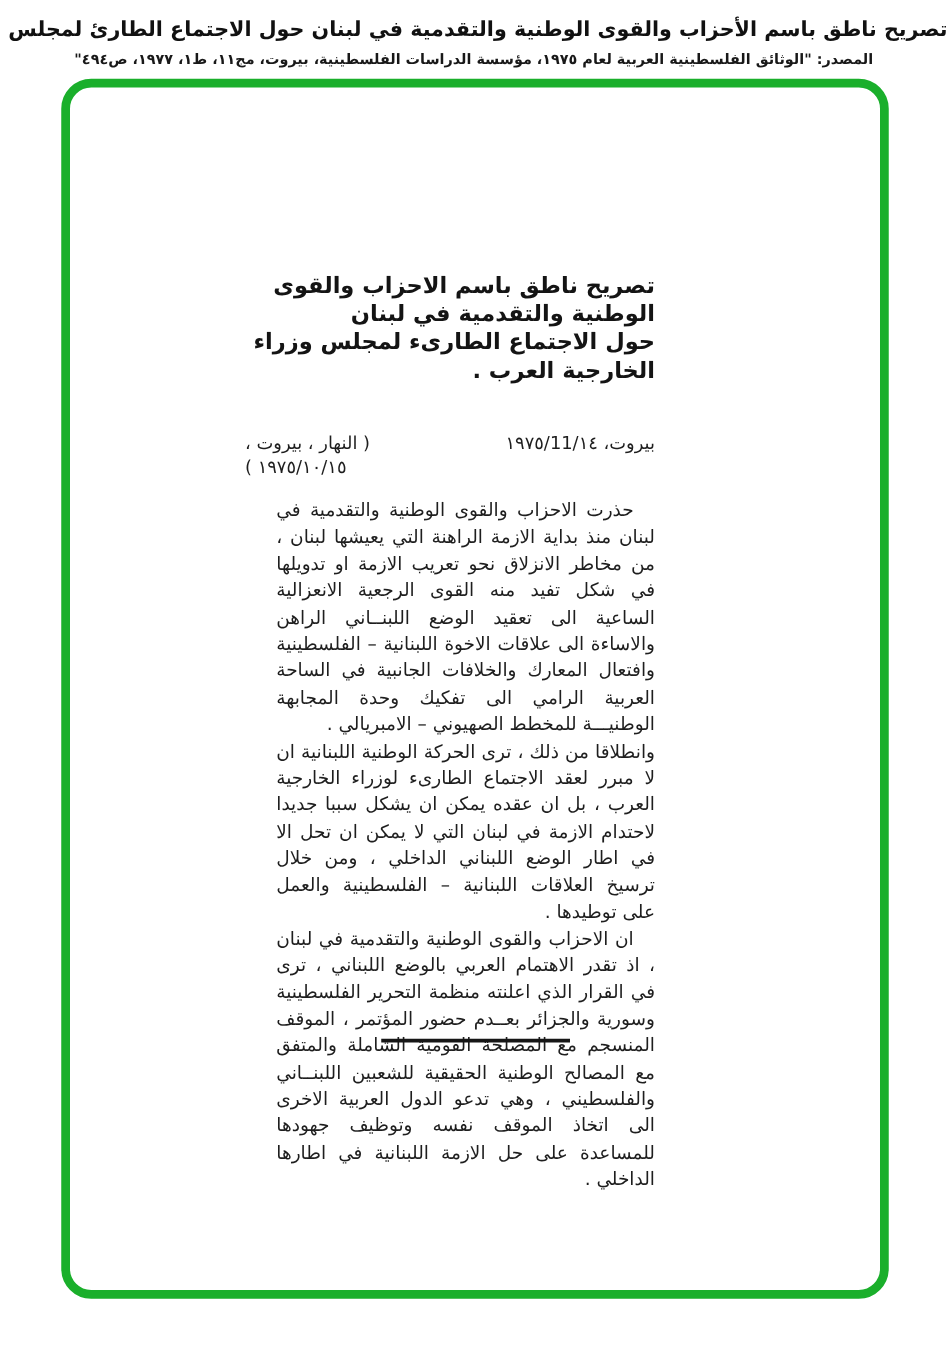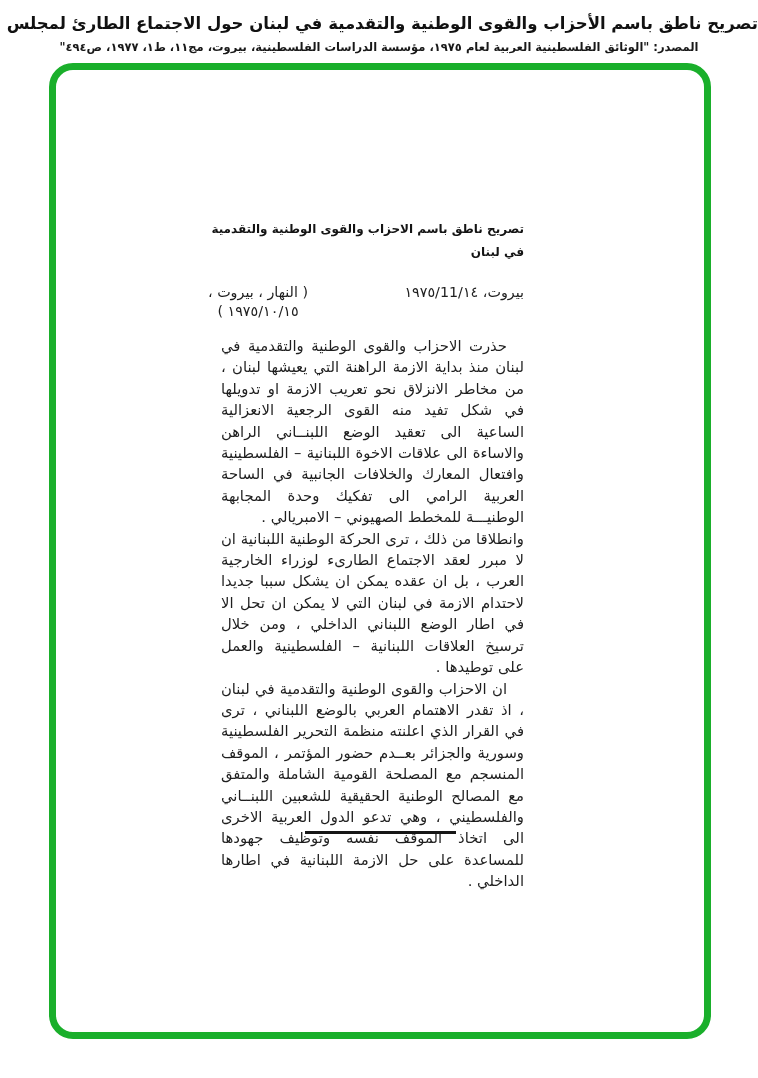--- a/index.html
+++ b/index.html
@@ -48,36 +48,36 @@
       left: 196px; top: 218px;
       width: 328px;
       direction: rtl;
       font-size: 14.8px;
       line-height: 21.4px;
       text-align: justify;
       color: #1e1e1e;
     }
     .doc-title {
       font-weight: bold;
-      font-size: 12px;
+      font-size: 18px;
       line-height: 22.5px;
       text-align: right;
-      margin-bottom: 20px;
+      margin-bottom: 38px;
       color: #141414;
     }
     .dateline {
       display: flex;
       justify-content: space-between;
       align-items: flex-start;
       margin-bottom: 14px;
       font-size: 14.3px;
       line-height: 19px;
     }
     .dateline .city-date { white-space: nowrap; }
-    .dateline .paper-ref { width: 124px; text-align: center; }
+    .dateline .paper-ref { width: 124px; text-align: left; }
     .para { text-align: justify; margin-left: 25px; }
     .para.indent { text-indent: 17px; }
     .divider {
       position: absolute;
       left: 298px; top: 824px;
       width: 151px; height: 3px;
       background: #161616;
     }
   </style>
 </head>
@@ -88,20 +88,21 @@
   <div class="hdr-title">تصريح ناطق باسم الأحزاب والقوى الوطنية والتقدمية في لبنان حول الاجتماع الطارئ لمجلس وزراء الخارجية العرب</div>
 
   <div class="hdr-source">المصدر: "الوثائق الفلسطينية العربية لعام ١٩٧٥، مؤسسة الدراسات الفلسطينية، بيروت، مج١١، ط١، ١٩٧٧، ص٤٩٤"</div>
 
   <div class="green-frame">
 
     <div class="doc-col" style="position:absolute; left:140px; top:148px;">
 
       <div class="doc-title">
         <div>تصريح ناطق باسم الاحزاب والقوى الوطنية والتقدمية في لبنان</div>
+        <div>حول الاجتماع الطارىء لمجلس وزراء الخارجية العرب .</div>
       </div>
 
       <div class="dateline">
         <span class="city-date">بيروت، ١٩٧٥/11/١٤</span>
         <span class="paper-ref">( النهار ، بيروت ، ١٩٧٥/١٠/١٥ )</span>
       </div>
 
       <div class="para indent">حذرت الاحزاب والقوى الوطنية والتقدمية في لبنان منذ بداية الازمة الراهنة التي يعيشها لبنان ، من مخاطر الانزلاق نحو تعريب الازمة او تدويلها في شكل تفيد منه القوى الرجعية الانعزالية الساعية الى تعقيد الوضع اللبنــاني الراهن والاساءة الى علاقات الاخوة اللبنانية – الفلسطينية وافتعال المعارك والخلافات الجانبية في الساحة العربية الرامي الى تفكيك وحدة المجابهة الوطنيـــة للمخطط الصهيوني – الامبريالي .</div>
 
       <div class="para">وانطلاقا من ذلك ، ترى الحركة الوطنية اللبنانية ان لا مبرر لعقد الاجتماع الطارىء لوزراء الخارجية العرب ، بل ان عقده يمكن ان يشكل سببا جديدا لاحتدام الازمة في لبنان التي لا يمكن ان تحل الا في اطار الوضع اللبناني الداخلي ، ومن خلال ترسيخ العلاقات اللبنانية – الفلسطينية والعمل على توطيدها .</div>

